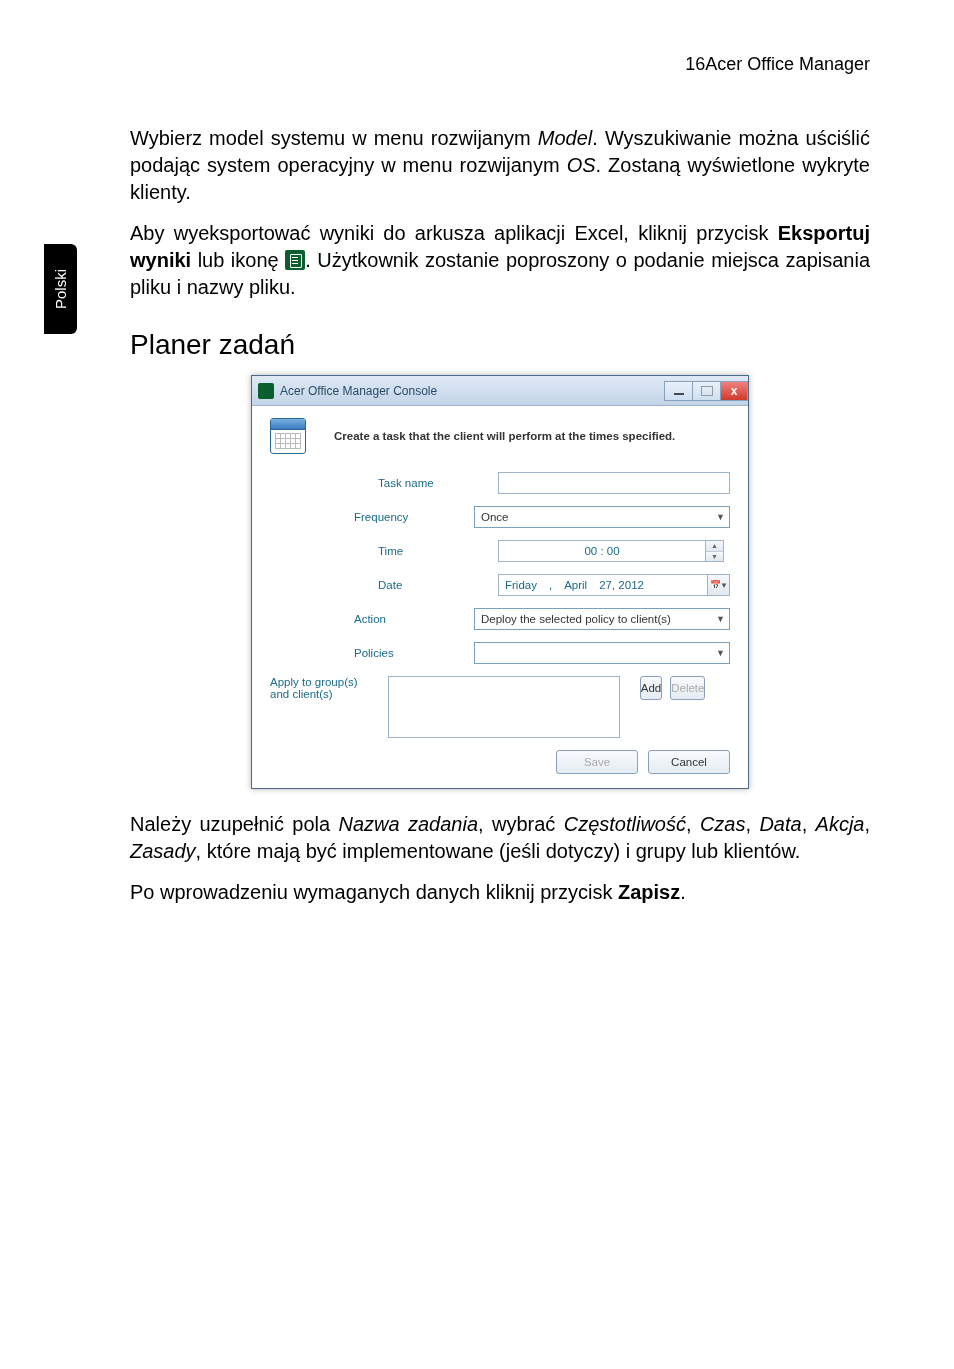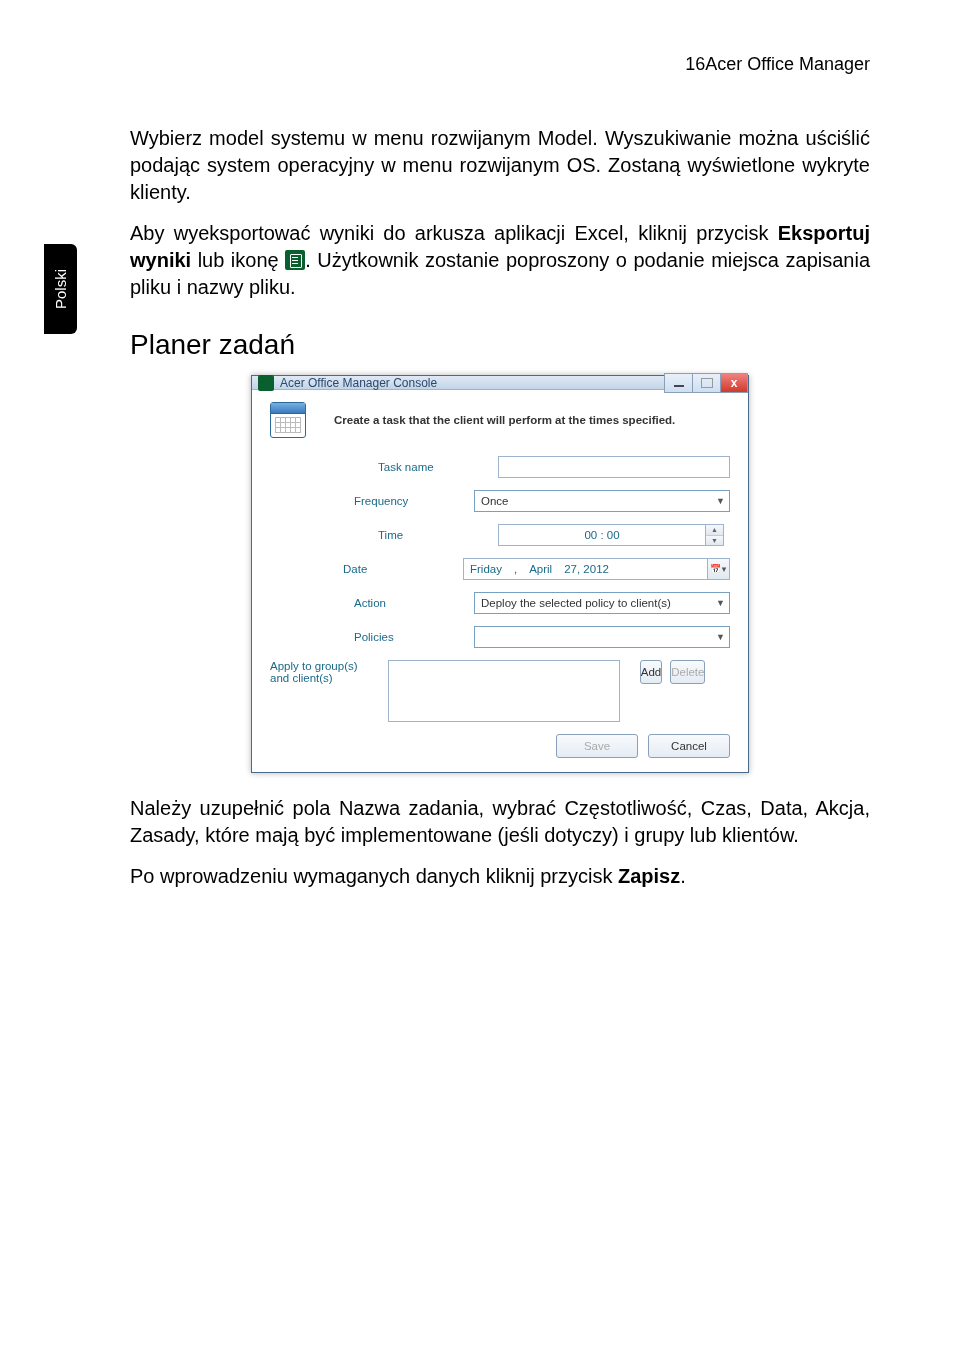--- a/index.html
+++ b/index.html
@@ -23,21 +23,21 @@
     font-size: 15px;
   }
   .page {
     position: absolute;
     left: 130px;
     top: 54px;
     width: 740px;
   }
   .header-row { display: flex; justify-content: flex-end; font-size: 18px; margin-bottom: 50px; }
   .body-text { font-size: 20px; line-height: 1.35; text-align: justify; margin-bottom: 14px; }
-  .body-text .italic { }
+  .body-text .italic { font-style: italic; }
   .body-text .bold { font-weight: bold; }
   .inline-icon {
     display: inline-block;
     width: 20px;
     height: 20px;
     background: #0a5f2e;
     vertical-align: -3px;
     border-radius: 2px;
     position: relative;
   }
@@ -62,21 +62,21 @@
   
   .dialog-wrap { display:flex; justify-content:center; margin: 14px 0 22px 0; }
   .dialog {
     width: 498px;
     border: 1px solid #4a6a8a;
     background: #fff;
     box-shadow: 0 0 6px rgba(0,0,0,0.3);
     font-family: "Segoe UI", Arial, sans-serif;
   }
   .titlebar {
-    height: 14px;
+    height: 30px;
     background: linear-gradient(#dfe9f5, #c3d4e8);
     display: flex;
     align-items: center;
     justify-content: space-between;
     padding: 0 0 0 6px;
     border-bottom: 1px solid #9db4cc;
   }
   .titlebar-left { display:flex; align-items:center; gap:6px; }
   .titlebar-appicon { width:16px; height:16px; background:#0a5f2e; border-radius:2px; display:inline-block; }
   .titlebar-title { font-size: 12px; color: #2a4a6a; }
@@ -135,21 +135,21 @@
   }
   .spinner {
     width:18px; height:22px; border:1px solid #9db4cc; border-left:none;
     display:flex; flex-direction:column;
   }
   .spinner div { flex:1; display:flex; align-items:center; justify-content:center; font-size:7px; color:#666; background:linear-gradient(#f5f8fc,#e0e8f0);}
   .spinner div:first-child { border-bottom:1px solid #c0cddc; }
 
   .datewrap { display:flex; align-items:center; }
   .datebox {
-    width: 245px; height:22px; border:1px solid #9db4cc; background:#fff;
+    width: 210px; height:22px; border:1px solid #9db4cc; background:#fff;
     display:flex; align-items:center; padding:0 6px; font-size:11.5px; color:#1a6a8a; gap:12px;
   }
   .datepicker-btn {
     width:22px; height:22px; border:1px solid #9db4cc; border-left:none;
     background: linear-gradient(#f5f8fc,#e0e8f0);
     display:flex; align-items:center; justify-content:center; font-size:9px; color:#555;
   }
 
   .listbox {
     width: 232px; height: 62px; border:1px solid #9db4cc; background:#fff;

